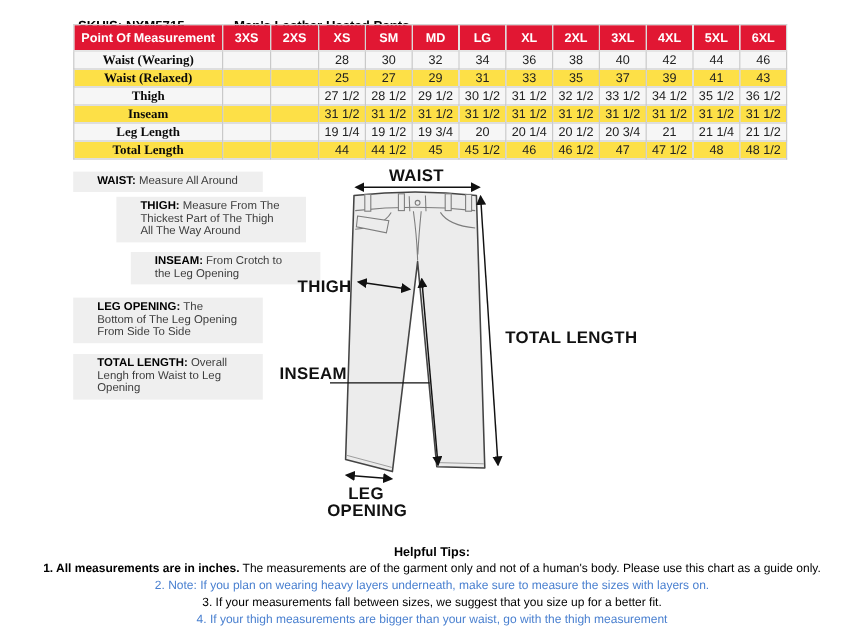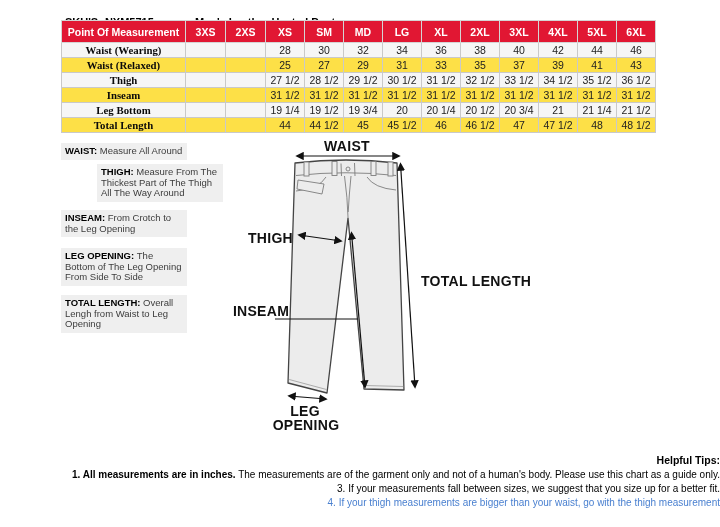--- a/index.html
+++ b/index.html
@@ -15,28 +15,28 @@
   table.size th,table.size td{border:1px solid #c9c9c9;text-align:center;padding:0;overflow:hidden;white-space:nowrap;}
   table.size thead th{background:var(--accent,#e11733);color:#fff;font-size:10.5px;font-weight:bold;height:21px;border-color:#d4d4d4;}
   table.size tbody tr{height:15px;background:#fde047;}
   table.size tbody tr:nth-child(odd){background:#f6f6f6;}
   table.size td{font-size:10.5px;color:#222;}
   table.size td.rowlabel{font-weight:bold;font-size:10.8px;color:#0a0a0a;font-family:Liberation Serif, serif;}
 
   .defs-col{position:absolute;left:61px;top:0;width:126px;}
   .defbox{
     position:absolute;left:0;width:118px;background:#efefef;
-    font-size:9.5px;line-height:10.5px;padding:3px 4px;color:#3c3c3c;
+    font-size:9.5px;line-height:10.5px;padding:3px 20px;color:#3c3c3c;
   }
   .defbox b{color:#000;}
 
   .diagram{position:absolute;left:225px;top:138px;width:310px;height:300px;}
   .diagram text{font-family:"Liberation Sans",sans-serif;font-weight:bold;fill:#111;font-size:14px;letter-spacing:0.3px;}
 
-  .tips{position:absolute;left:0;top:454px;width:720px;text-align:right;font-size:10px;}
+  .tips{position:absolute;left:0;top:454px;width:720px;text-align:center;font-size:10px;}
   .tips-title{font-weight:bold;font-size:10.5px;margin-bottom:2px;}
   .tip{line-height:14px;}
 </style>
 </head>
 <body>
 
 <div class="sku-line">
   <span class="sku-label">SKU'S: NXM5715</span>
   <span class="product-name">Men's Leather Heated Pants</span>
 </div>
@@ -129,21 +129,21 @@
         <td>31 1/2</td>
         <td>31 1/2</td>
         <td>31 1/2</td>
         <td>31 1/2</td>
         <td>31 1/2</td>
         <td>31 1/2</td>
         <td>31 1/2</td>
         <td>31 1/2</td>
       </tr>
       <tr>
-        <td class="rowlabel">Leg Bottom</td>
+        <td class="rowlabel">Leg Length</td>
         <td></td>
         <td></td>
         <td>19 1/4</td>
         <td>19 1/2</td>
         <td>19 3/4</td>
         <td>20</td>
         <td>20 1/4</td>
         <td>20 1/2</td>
         <td>20 3/4</td>
         <td>21</td>
@@ -164,21 +164,21 @@
         <td>47 1/2</td>
         <td>48</td>
         <td>48 1/2</td>
       </tr>
     </tbody>
 </table>
 
 <div class="defs-col">
     <div class="defbox" style="top: 143px;"><b>WAIST: </b><span>Measure All Around</span></div>
     <div class="defbox" style="top: 164px; margin-left: 36px;"><b>THIGH: </b><span>Measure From The Thickest Part of The Thigh All The Way Around</span></div>
-    <div class="defbox" style="top: 210px;"><b>INSEAM: </b><span>From Crotch to the Leg Opening</span></div>
+    <div class="defbox" style="top: 210px; margin-left: 48px;"><b>INSEAM: </b><span>From Crotch to the Leg Opening</span></div>
     <div class="defbox" style="top: 248px;"><b>LEG OPENING: </b><span>The Bottom of The Leg Opening From Side To Side</span></div>
     <div class="defbox" style="top: 295px;"><b>TOTAL LENGTH: </b><span>Overall Lengh from Waist to Leg Opening</span></div>
   </div>
 
 <svg class="diagram" viewBox="0 0 310 300" width="310" height="300">
   <defs>
     <marker id="ah" viewBox="0 0 10 10" refX="8" refY="5" markerWidth="7" markerHeight="7" orient="auto-start-reverse">
       <path d="M0,0 L10,5 L0,10 z" fill="#111"></path>
     </marker>
   </defs>
@@ -209,16 +209,17 @@
   <text x="196" y="148" text-anchor="start">TOTAL LENGTH</text>
   <text x="36" y="178" text-anchor="middle">INSEAM</text>
   <text x="80" y="278" text-anchor="middle">LEG</text>
   <text x="81" y="292" text-anchor="middle">OPENING</text>
 </svg>
 
 <div class="tips">
   <div class="tips-title">Helpful Tips:</div>
   <div>
       <div class="tip" style="color: rgb(0, 0, 0);"><b>1. All measurements are in inches.</b> The measurements are of the garment only and not of a human's body. Please use this chart as a guide only.</div>
+      <div class="tip" style="color: rgb(74, 128, 208);">2. Note: If you plan on wearing heavy layers underneath, make sure to measure the sizes with layers on.</div>
       <div class="tip" style="color: rgb(0, 0, 0);">3. If your measurements fall between sizes, we suggest that you size up for a better fit.</div>
       <div class="tip" style="color: rgb(74, 128, 208);">4. If your thigh measurements are bigger than your waist, go with the thigh measurement</div>
     </div>
 </div>
 
 </body></html>

